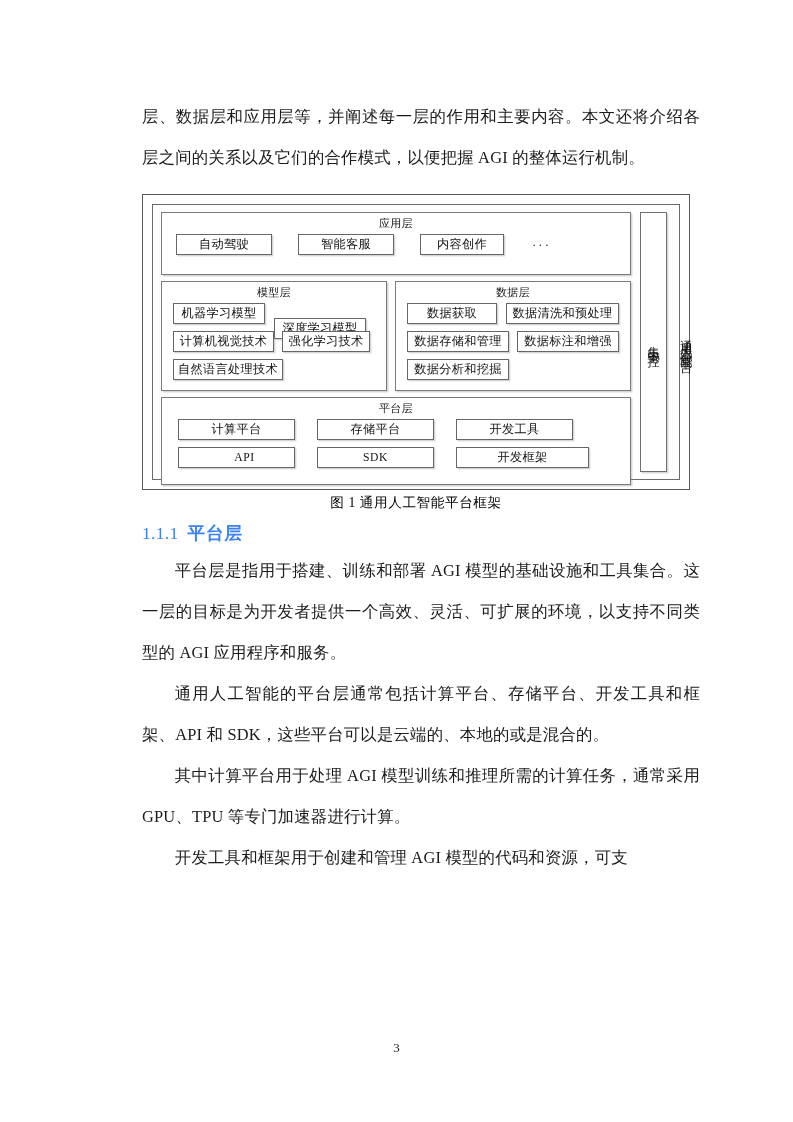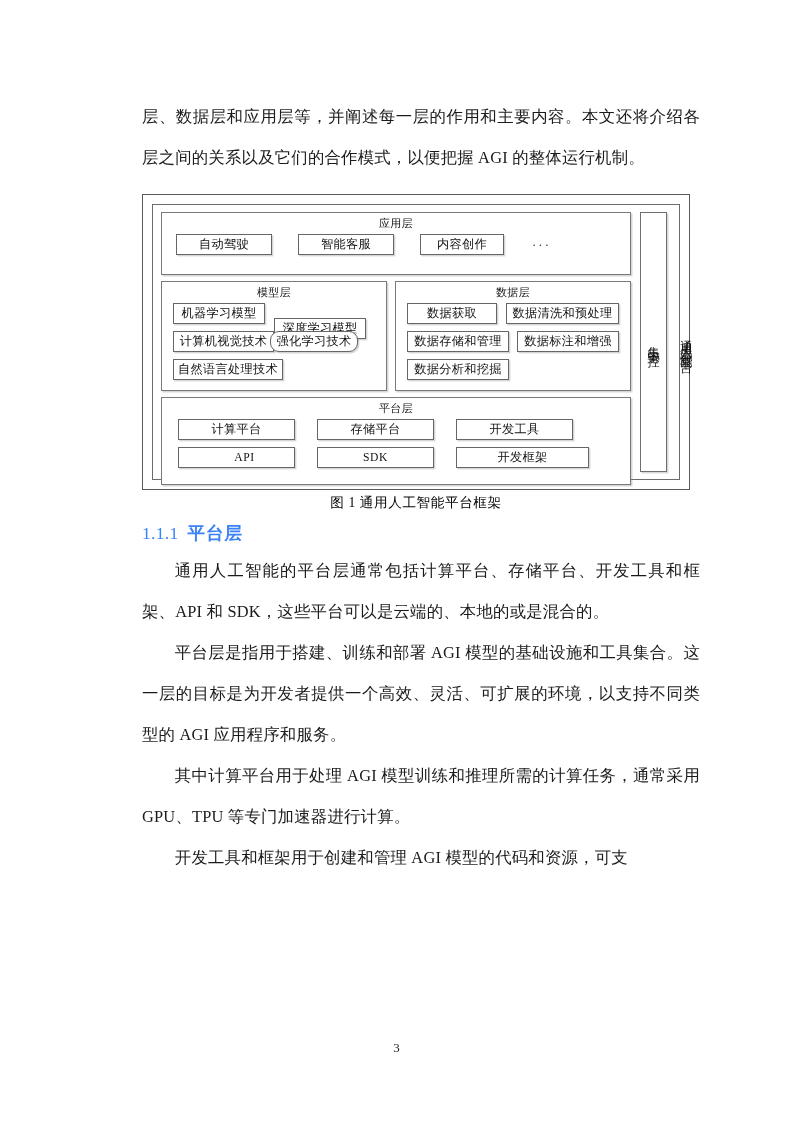--- a/index.html
+++ b/index.html
@@ -221,21 +221,21 @@
                 <div class="ellipsis-mark" style="left:370px; top:2px;">···</div>
               </div>
             </div>
 
             <div class="layer-box" style="left:0px; top:69px; width:226px; height:110px;">
               <div class="layer-title">模型层</div>
               <div class="chips">
                 <div class="chip" style="left:11px; top:2px; width:92px;">机器学习模型</div>
                 <div class="chip" style="left:112px; top:17px; width:92px;">深度学习模型</div>
                 <div class="chip" style="left:11px; top:30px; width:101px;">计算机视觉技术</div>
-                <div class="chip" style="left:108px; top:30px; width:88px;border-radius:9px;">强化学习技术</div>
+                <div class="chip" style="left:120px; top:30px; width:88px;">强化学习技术</div>
                 <div class="chip" style="left:11px; top:58px; width:110px;">自然语言处理技术</div>
               </div>
             </div>
 
             <div class="layer-box" style="left:234px; top:69px; width:236px; height:110px;">
               <div class="layer-title">数据层</div>
               <div class="chips">
                 <div class="chip" style="left:11px; top:2px; width:90px;">数据获取</div>
                 <div class="chip" style="left:110px; top:2px; width:113px;">数据清洗和预处理</div>
                 <div class="chip" style="left:11px; top:30px; width:102px;">数据存储和管理</div>
@@ -269,22 +269,22 @@
         </div>
       </div>
 
       <div class="fig-caption">图 1  通用人工智能平台框架</div>
     </div>
 
     <h3 class="heading">
       <span class="num">1.1.1</span><span class="htext">平台层</span>
     </h3>
 
+    <p class="para indent">平台层是指用于搭建、训练和部署 AGI 模型的基础设施和工具集合。这一层的目标是为开发者提供一个高效、灵活、可扩展的环境，以支持不同类型的 AGI 应用程序和服务。</p>
     <p class="para indent">通用人工智能的平台层通常包括计算平台、存储平台、开发工具和框架、API 和 SDK，这些平台可以是云端的、本地的或是混合的。</p>
-    <p class="para indent">平台层是指用于搭建、训练和部署 AGI 模型的基础设施和工具集合。这一层的目标是为开发者提供一个高效、灵活、可扩展的环境，以支持不同类型的 AGI 应用程序和服务。</p>
     <p class="para indent">其中计算平台用于处理 AGI 模型训练和推理所需的计算任务，通常采用 GPU、TPU 等专门加速器进行计算。</p>
     <p class="para indent">开发工具和框架用于创建和管理 AGI 模型的代码和资源，可支</p>
 
   </div>
 
   <div class="page-number">3</div>
 
 </div>
 
 </body></html>

